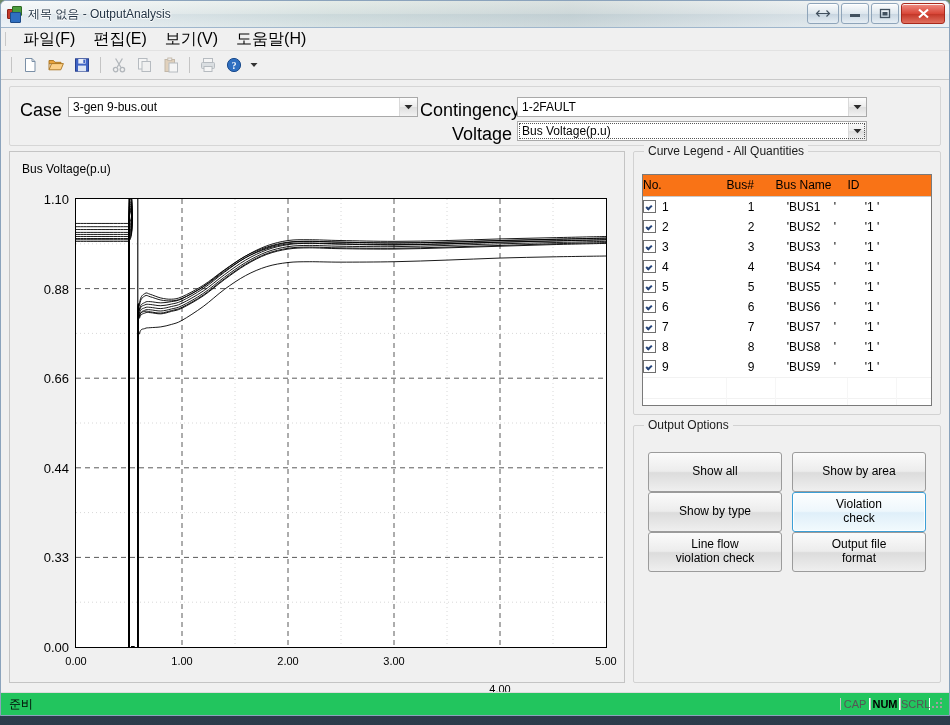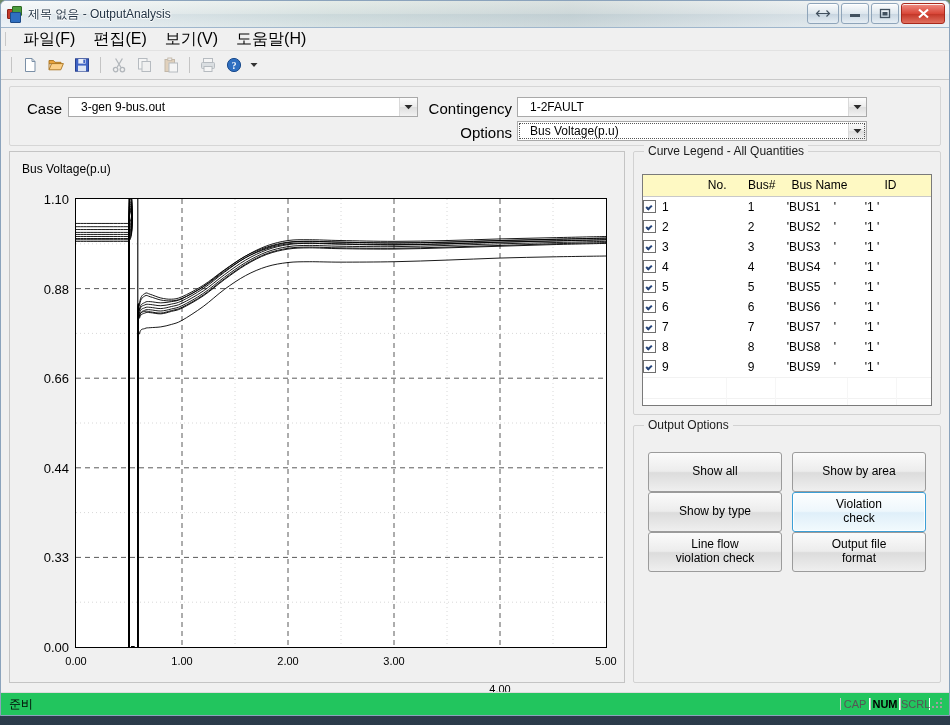--- a/index.html
+++ b/index.html
@@ -78,25 +78,25 @@
   }
   .tb-btn{width:22px;height:22px;display:flex;align-items:center;justify-content:center;border:1px solid transparent;border-radius:3px;}
   .tb-sep{width:1px;height:16px;background:#c4c4c4;margin:0 4px;}
   .tb-caret{width:12px;height:22px;display:flex;align-items:center;justify-content:center;}
   
   #selpanel{
     margin:6px 8px 0 8px;height:58px;
     background:#f0f0f0;border:1px solid #d6d6d6;border-radius:2px;
     position:relative;
   }
-  .lbl{position:absolute;font-size:15px;color:#000;text-align:right;}
+  .lbl{position:absolute;font-size:18px;color:#000;text-align:right;}
   .combo{
     position:absolute;height:20px;background:#fff;border:1px solid #a9a9a9;
     box-sizing:border-box;display:flex;align-items:center;
-    font-size:12px;color:#000;padding-left:12px;
+    font-size:12px;color:#000;padding-left:4px;
   }
   .combo .txt{flex:1;overflow:hidden;white-space:nowrap;}
   .combo .arrow{
     width:17px;height:100%;display:flex;align-items:center;justify-content:center;
     border-left:1px solid #d9d9d9;
     background:linear-gradient(180deg,#fdfdfd,#ececec 48%,#dedede 52%,#f2f2f2);
   }
   .combo.focused{outline:1px dotted #555;outline-offset:-3px;}
   
   #body{
@@ -130,22 +130,22 @@
   .group > .caption{
     position:absolute;left:10px;top:-8px;background:#f0f0f0;padding:0 4px;font-size:12px;color:#1a1a1a;
   }
   #legendgroup{height:262px;}
   #legendtable{
     position:absolute;left:8px;top:22px;right:8px;bottom:8px;
     background:#fff;border:1px solid #7a7a7a;overflow:hidden;
   }
   table.lt{width:100%;border-collapse:collapse;font-size:12px;table-layout:fixed;}
   table.lt th{
-    font-weight:normal;text-align:right;padding:3px 0 4px;border-bottom:1px solid #c9c9c9;
-    background:#fef9c3;color:#000;
+    font-weight:normal;text-align:left;padding:3px 0 4px;border-bottom:1px solid #c9c9c9;
+    background:#f97316;color:#000;
   }
   table.lt td{padding:1px 0;height:18px;color:#000;}
   td.c-no{padding-left:6px;}
   td.c-bus,td.c-id{text-align:center;}
   td.c-name{text-align:center;}
   .cb{
     display:inline-block;width:11px;height:11px;border:1px solid #6e6e6e;background:#fff;
     vertical-align:-2px;margin-right:6px;position:relative;
   }
   .cb::after{
@@ -309,21 +309,21 @@
       </div>
       <span class="lbl" style="left:410px;top:13px;width:92px;">Contingency</span>
       <div class="combo" style="left:507px;top:10px;width:350px;">
         <span class="txt">1-2FAULT</span>
         <span class="arrow">
           <svg width="9" height="6" viewBox="0 0 9 6">
               <path d="M0.5 1 L4.5 5.2 L8.5 1 z" fill="#2b2b2b"></path>
             </svg>
         </span>
       </div>
-      <span class="lbl" style="left:410px;top:37px;width:92px;">Options</span>
+      <span class="lbl" style="left:410px;top:37px;width:92px;">Voltage</span>
       <div class="combo focused" style="left:507px;top:34px;width:350px;">
         <span class="txt">Bus Voltage(p.u)</span>
         <span class="arrow">
           <svg width="9" height="6" viewBox="0 0 9 6">
               <path d="M0.5 1 L4.5 5.2 L8.5 1 z" fill="#2b2b2b"></path>
             </svg>
         </span>
       </div>
     </div>
 

